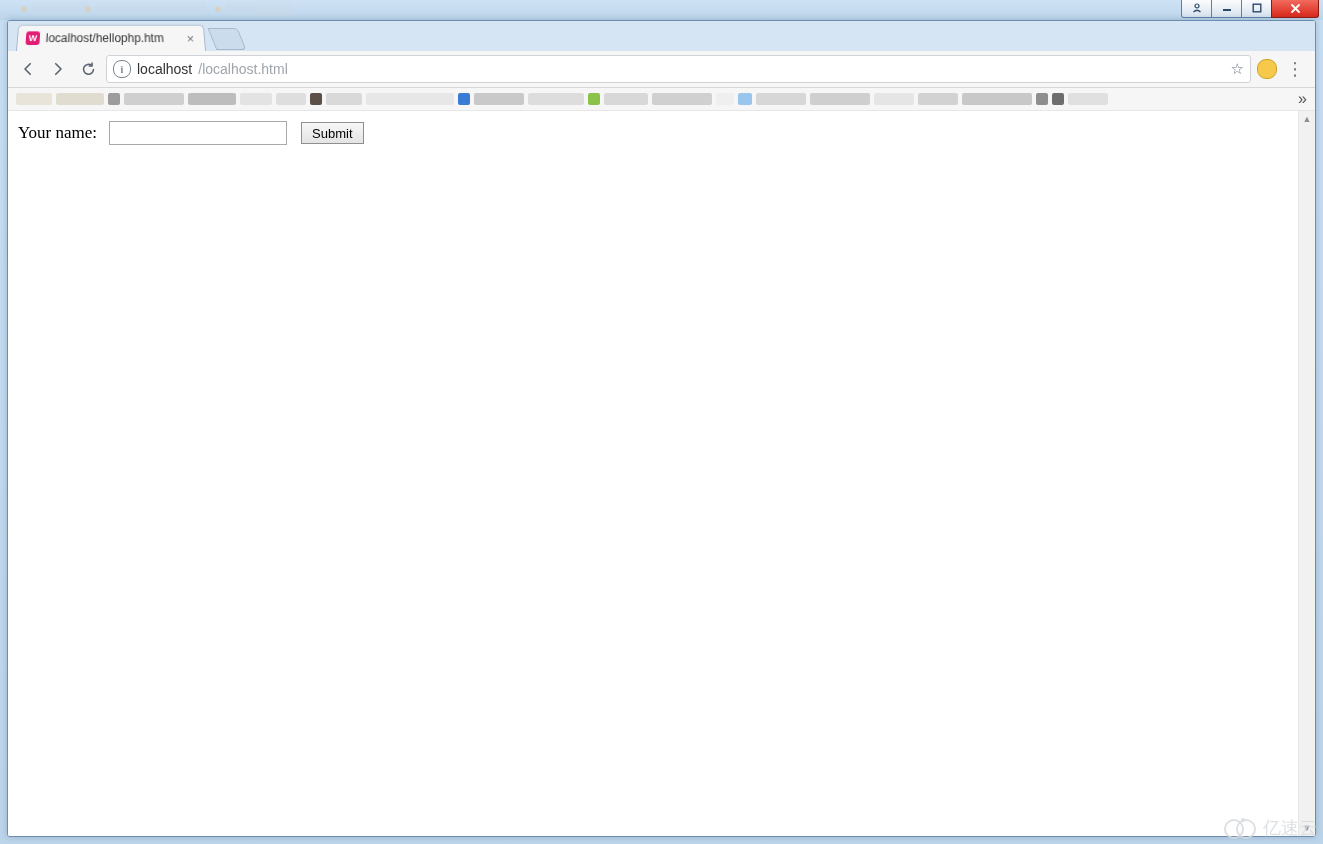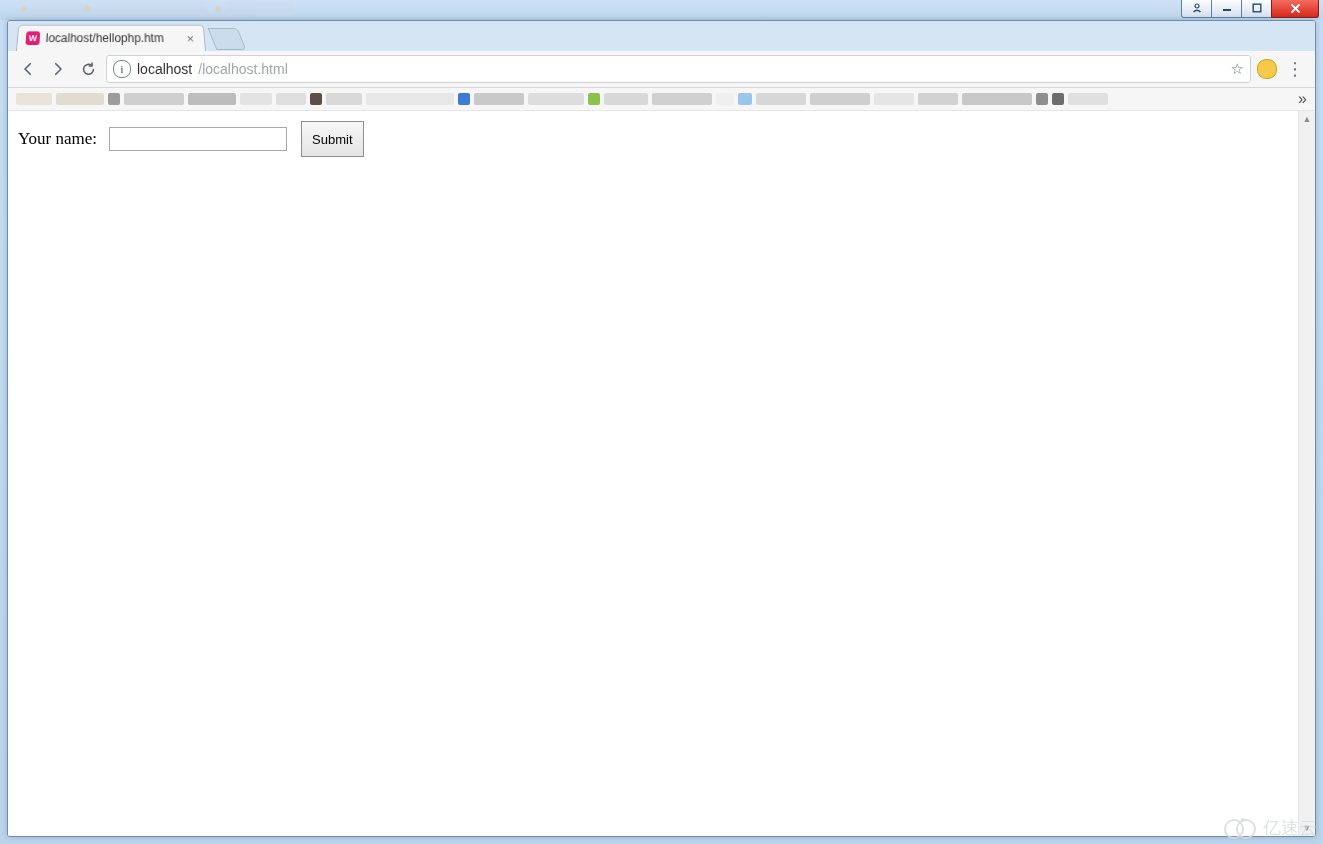--- a/index.html
+++ b/index.html
@@ -105,21 +105,21 @@
   
   .viewport{flex:1;background:#fff;position:relative;overflow:auto;}
   .page{
     padding:10px 10px;font-family:"Times New Roman",Times,serif;font-size:17px;color:#000;
     display:flex;align-items:center;gap:12px;
   }
   .page input[type=text]{
     height:20px;width:170px;border:1px solid #a9a9a9;background:#fff;font-size:13px;padding:1px 3px;
   }
   .page .submit{
-    height:36px;padding:2px 10px;font-size:13px;
+    height:22px;padding:2px 10px;font-size:13px;
     border:1px solid #8f8f8f;background:linear-gradient(#f7f7f7,#e4e4e4);
     margin-left:2px;
   }
 
   
   .watermark{
     position:absolute;right:6px;bottom:4px;color:#d7dbe0;opacity:.85;
     display:flex;align-items:center;gap:5px;font-size:18px;font-weight:500;
     pointer-events:none;font-family:Arial,sans-serif;
   }

